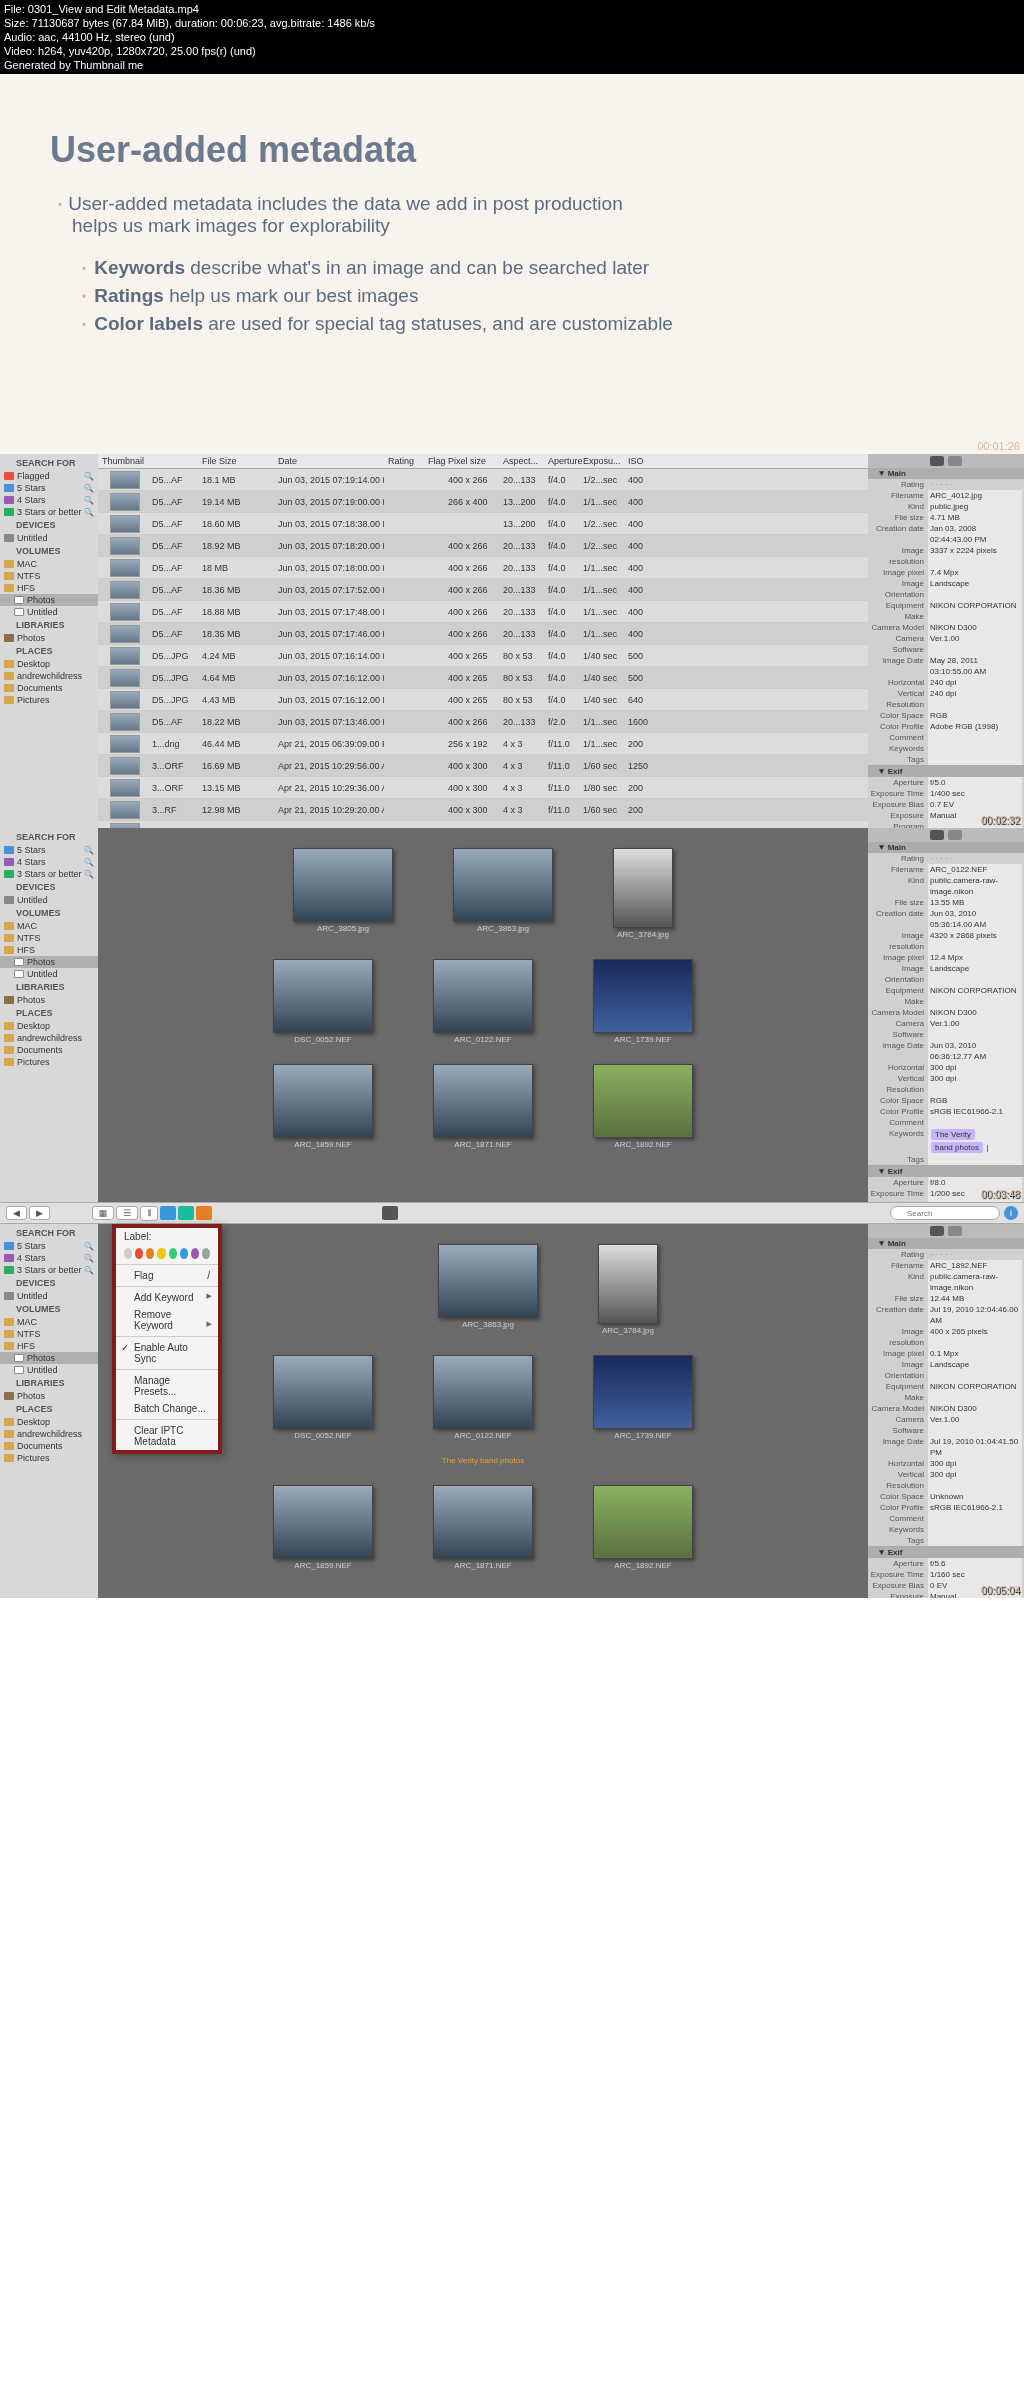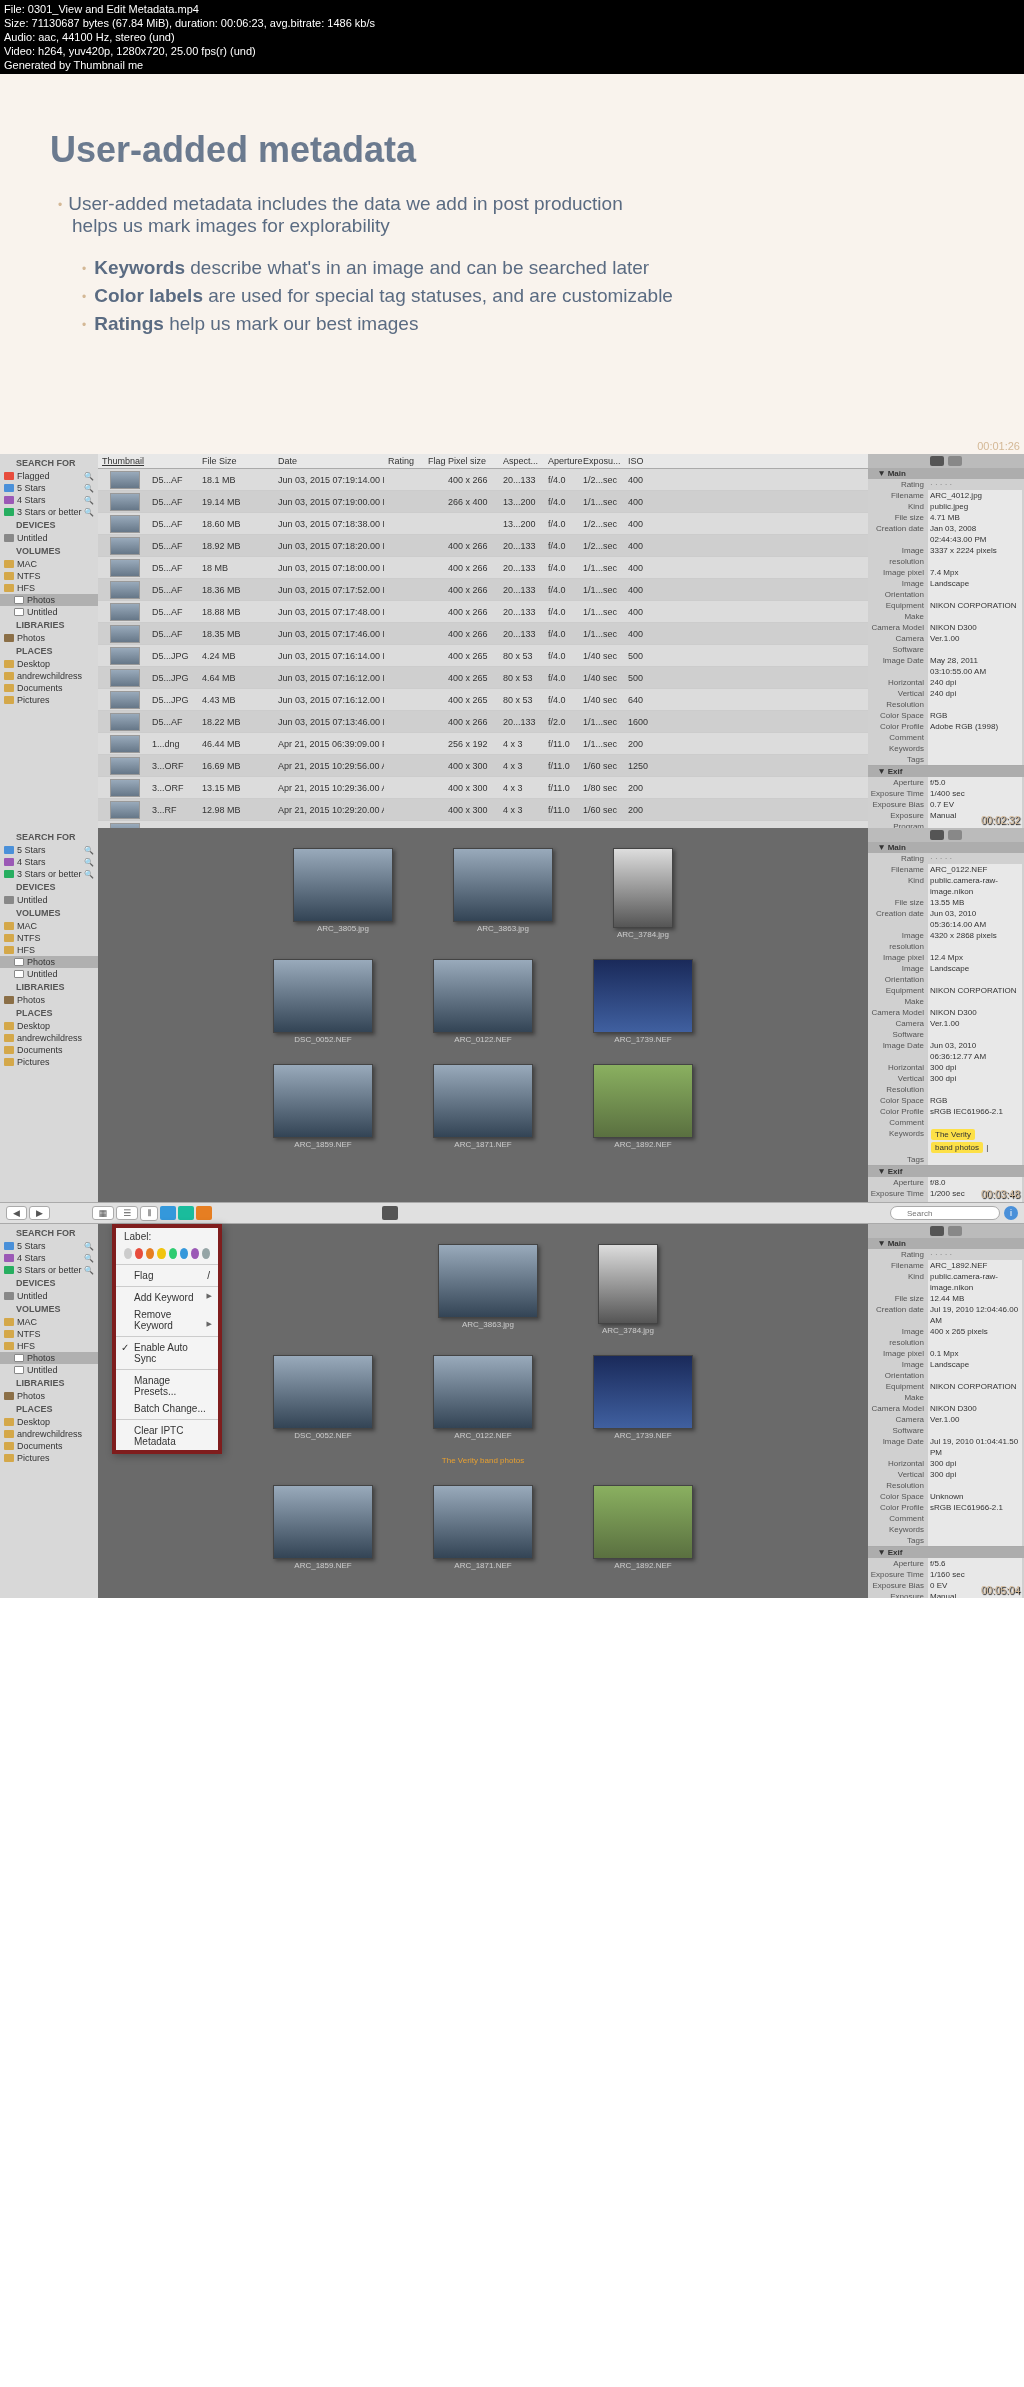--- a/index.html
+++ b/index.html
@@ -37,21 +37,21 @@
 .icon-star3 { background: #27ae60; }
 .icon-folder { background: #d4a84a; }
 .icon-drive { background: #888; }
 .icon-lib { background: #8b6f47; }
 .sidebar-item.sel { background: #b0b0b0; }
 
 
 .list-view { flex: 1; background: #e8e8e8; overflow: hidden; }
 .list-header { display: flex; background: #e8e8e8; border-bottom: 1px solid #aaa; font-size: 9px; color: #333; padding: 2px 0; }
 .list-header > div { padding: 0 4px; }
-.col-thumb { width: 50px; text-decoration: underline; }
+.col-thumb { width: 50px; }
 .col-name { width: 50px; }
 .col-size { width: 50px; }
 .col-date { width: 110px; text-align: left; margin-left: 26px; }
 .col-rating { width: 40px; }
 .col-flag { width: 20px; }
 .col-pixel { width: 55px; }
 .col-aspect { width: 45px; }
 .col-aperture { width: 35px; }
 .col-expo { width: 45px; }
 .col-iso { width: 25px; }
@@ -66,21 +66,21 @@
 .meta-tabs { display: flex; justify-content: center; gap: 4px; padding: 2px; background: #bbb; }
 .meta-tab { width: 14px; height: 10px; background: #888; border-radius: 2px; }
 .meta-tab.active { background: #555; }
 .meta-group { border-bottom: 1px solid #aaa; }
 .meta-group-header { background: #adadad; padding: 1px 12px; font-weight: bold; color: #333; display: flex; align-items: center; }
 .meta-group-header::before { content: "▶"; font-size: 6px; margin-right: 3px; transform: rotate(90deg); display: inline-block; }
 .meta-row { display: flex; padding: 0 2px; line-height: 11px; }
 .meta-label { width: 58px; text-align: right; color: #555; padding-right: 4px; }
 .meta-value { flex: 1; background: #e8e8e8; padding: 0 2px; color: #333; }
 .meta-rating { flex: 1; padding: 0 2px; color: #888; }
-.keyword-tag { display: inline-block; background: #fde047; padding: 0 4px; margin: 1px; font-size: 8px; border-radius: 2px; }
+.keyword-tag { display: inline-block; background: #c4b5fd; padding: 0 4px; margin: 1px; font-size: 8px; border-radius: 2px; }
 
 
 .grid-view { flex: 1; background: #6a6a6a; padding: 20px; overflow: hidden; }
 .grid-row-wrap { display: flex; gap: 60px; justify-content: center; margin-bottom: 20px; }
 .grid-thumb { text-align: center; }
 .grid-thumb .img { width: 100px; height: 74px; background: linear-gradient(#9ab,#345); border: 1px solid #444; box-shadow: 2px 2px 4px rgba(0,0,0,.4); }
 .grid-thumb .img.portrait { width: 60px; height: 80px; margin: 0 auto; }
 .grid-thumb .img.night { background: linear-gradient(#1a2a5a,#4060a0); }
 .grid-thumb .img.field { background: linear-gradient(#8ab060,#5a7040); }
 .grid-thumb .img.bw { background: linear-gradient(#ddd,#555); }
@@ -117,22 +117,22 @@
   <div>Audio: aac, 44100 Hz, stereo (und)</div>
   <div>Video: h264, yuv420p, 1280x720, 25.00 fps(r) (und)</div>
   <div>Generated by Thumbnail me</div>
 </div>
 
 <div class="slide">
   <h1>User-added metadata</h1>
   <div class="line">User-added metadata includes the data we add in post production</div>
   <div class="line2">helps us mark images for explorability</div>
   <div class="bullet"><strong>Keywords</strong><span> describe what's in an image and can be searched later</span></div>
+  <div class="bullet"><strong>Ratings</strong><span> help us mark our best images</span></div>
   <div class="bullet"><strong>Color labels</strong><span> are used for special tag statuses, and are customizable</span></div>
-  <div class="bullet"><strong>Ratings</strong><span> help us mark our best images</span></div>
   <div class="timestamp-slide">00:01:26</div>
 </div>
 
 <div class="app-section">
 
   <div class="sidebar" id="sidebar-1">
       <div class="sidebar-header">SEARCH FOR</div>
       <div class="sidebar-item">
         <span class="icon icon-flag"></span>
         <span class="lbl">Flagged</span>

